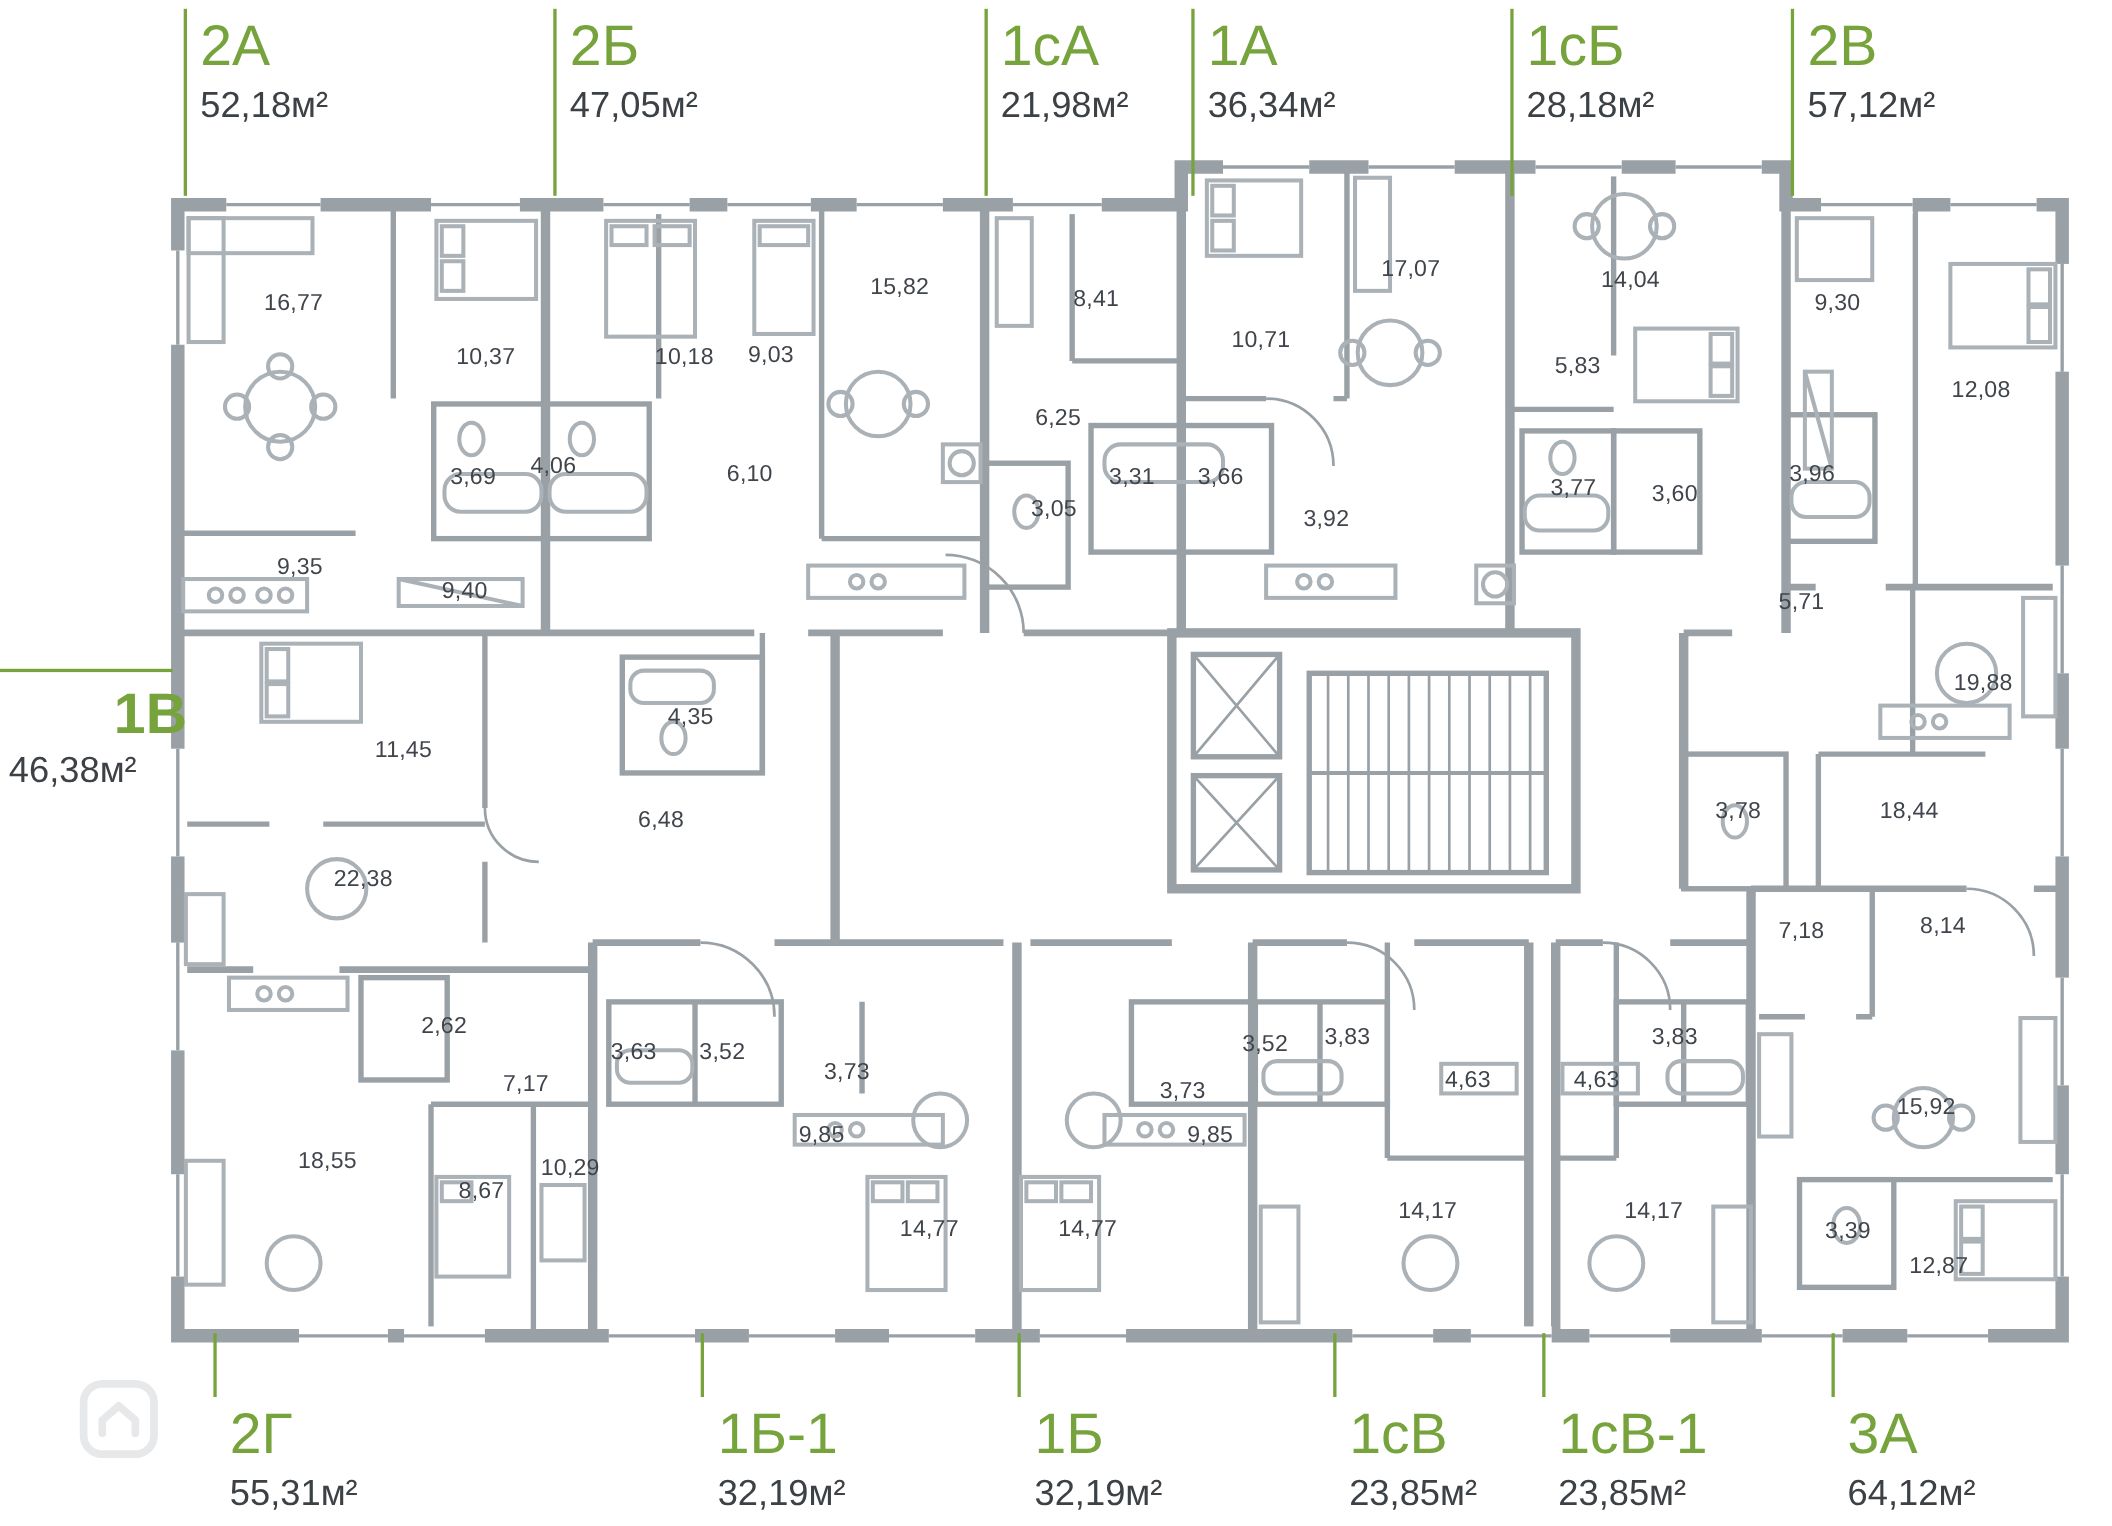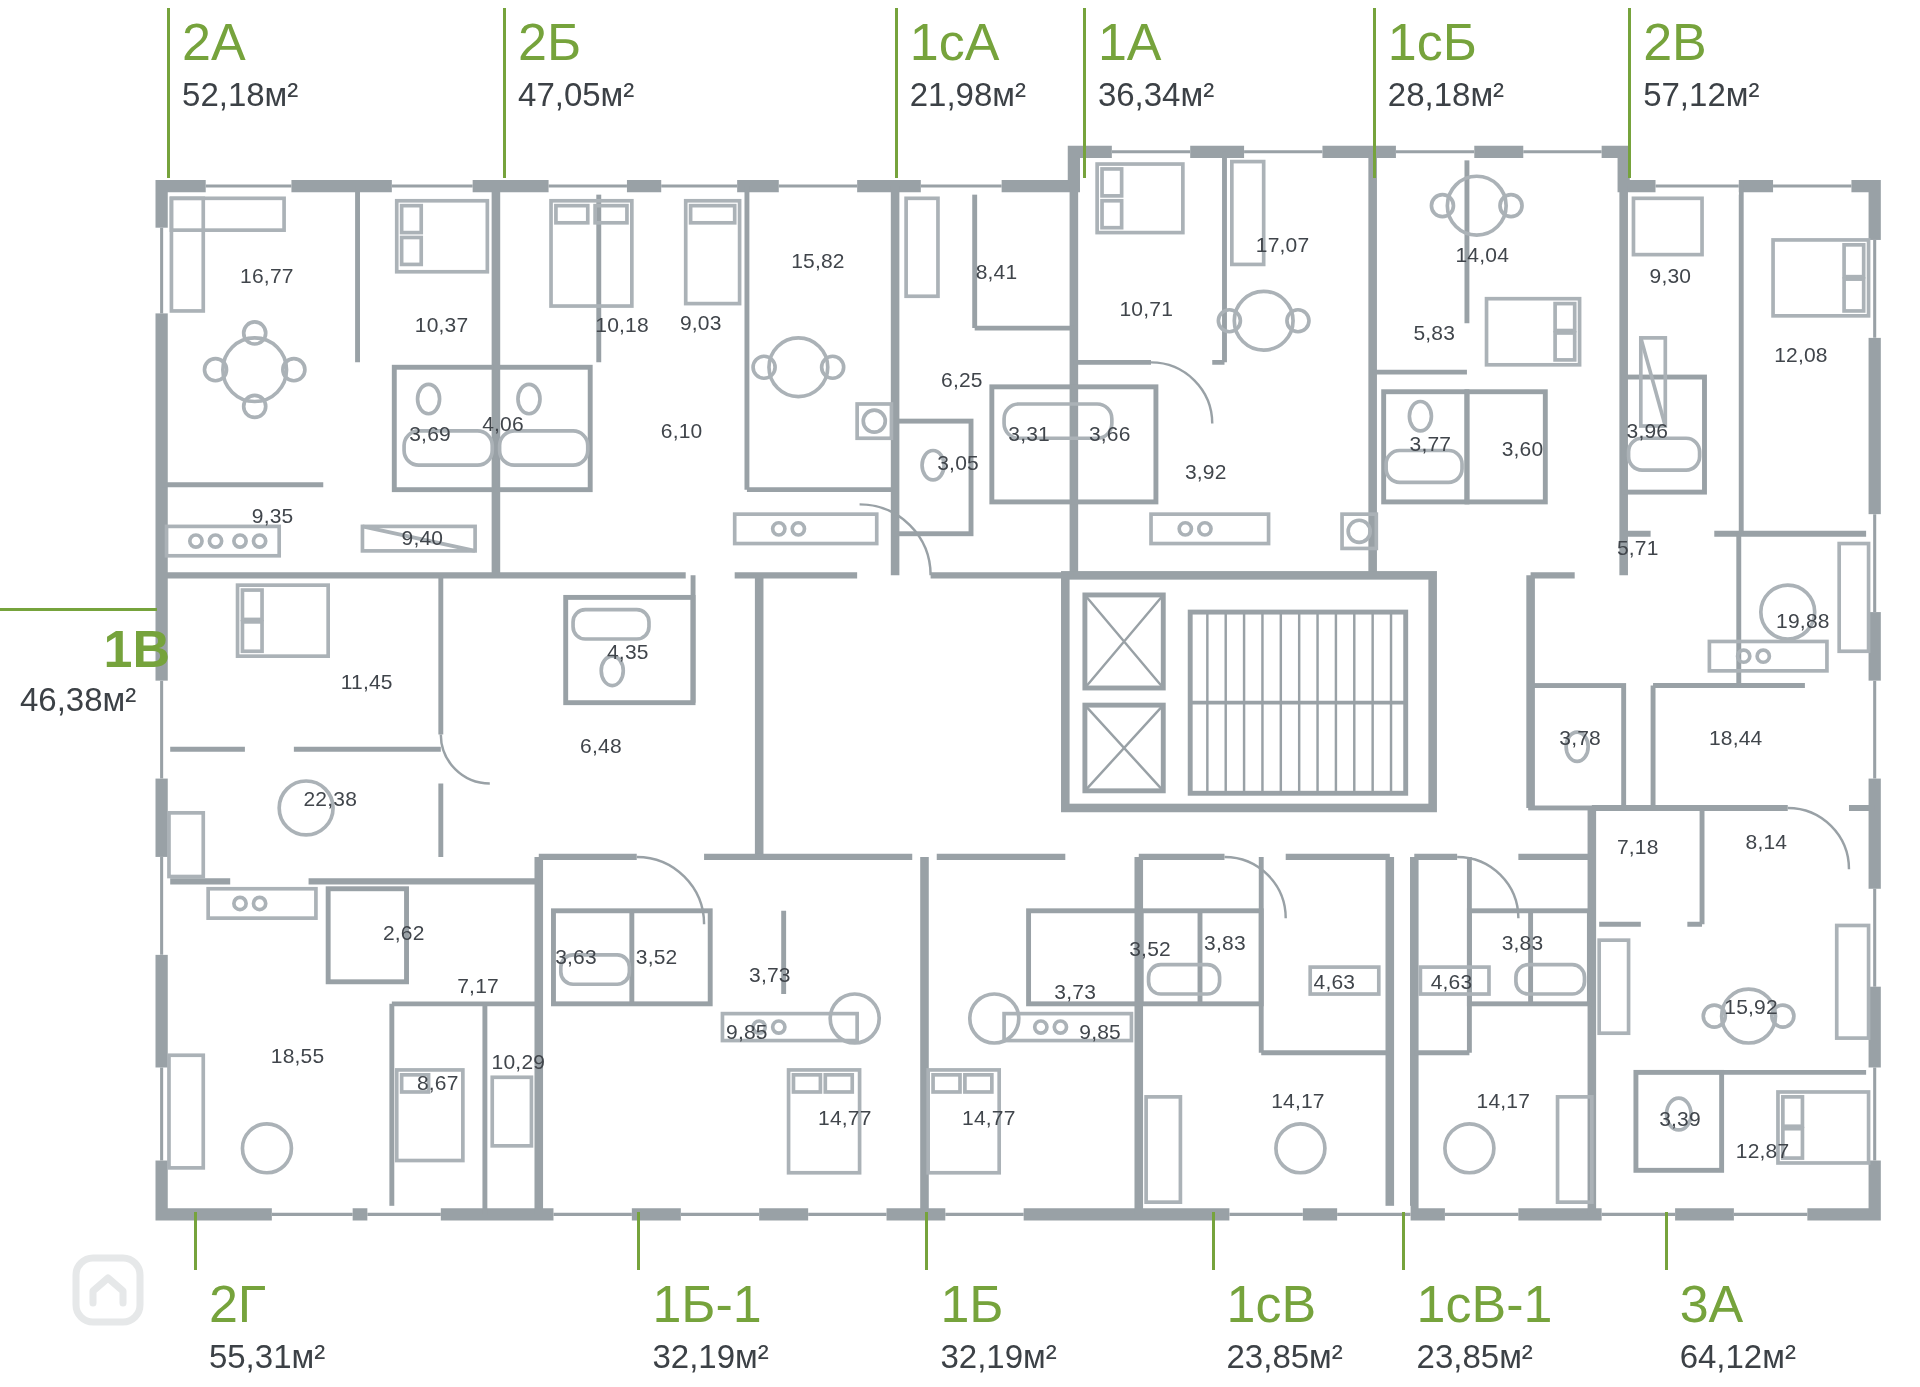--- a/index.html
+++ b/index.html
@@ -32,21 +32,21 @@
   .apt-top .tick{height:170px;}
   .apt-top .apt-type{top:8px;}
   .apt-top .apt-area{top:70px;}
   .apt-bottom{top:1212px;height:172px;}
   .apt-bottom .tick{height:58px;}
   .apt-bottom .apt-type{top:66px;}
   .apt-bottom .apt-area{top:128px;}
   .side-label{position:absolute;left:0;top:608px;width:170px;}
   .side-label .side-tick{width:157px;height:3px;background:var(--green);}
   .side-label .apt-type{margin:12px 0 0 8px;font-size:52px;font-weight:bold;color:var(--green);line-height:1;text-align:right;}
-  .side-label .apt-area{margin:8px 0 0 20px;font-size:33px;color:var(--area-text);line-height:1;}
+  .side-label .apt-area{margin:8px 0 0 8px;font-size:33px;color:var(--area-text);line-height:1;}
   .watermark{
     position:absolute;left:70px;top:1252px;display:flex;align-items:center;gap:20px;
     color:var(--wm);
   }
   .watermark .wm-text{font-size:58px;font-weight:bold;letter-spacing:1px;color:var(--wm);}
 </style>
 </head>
 <body>
 
 <div class="canvas">

